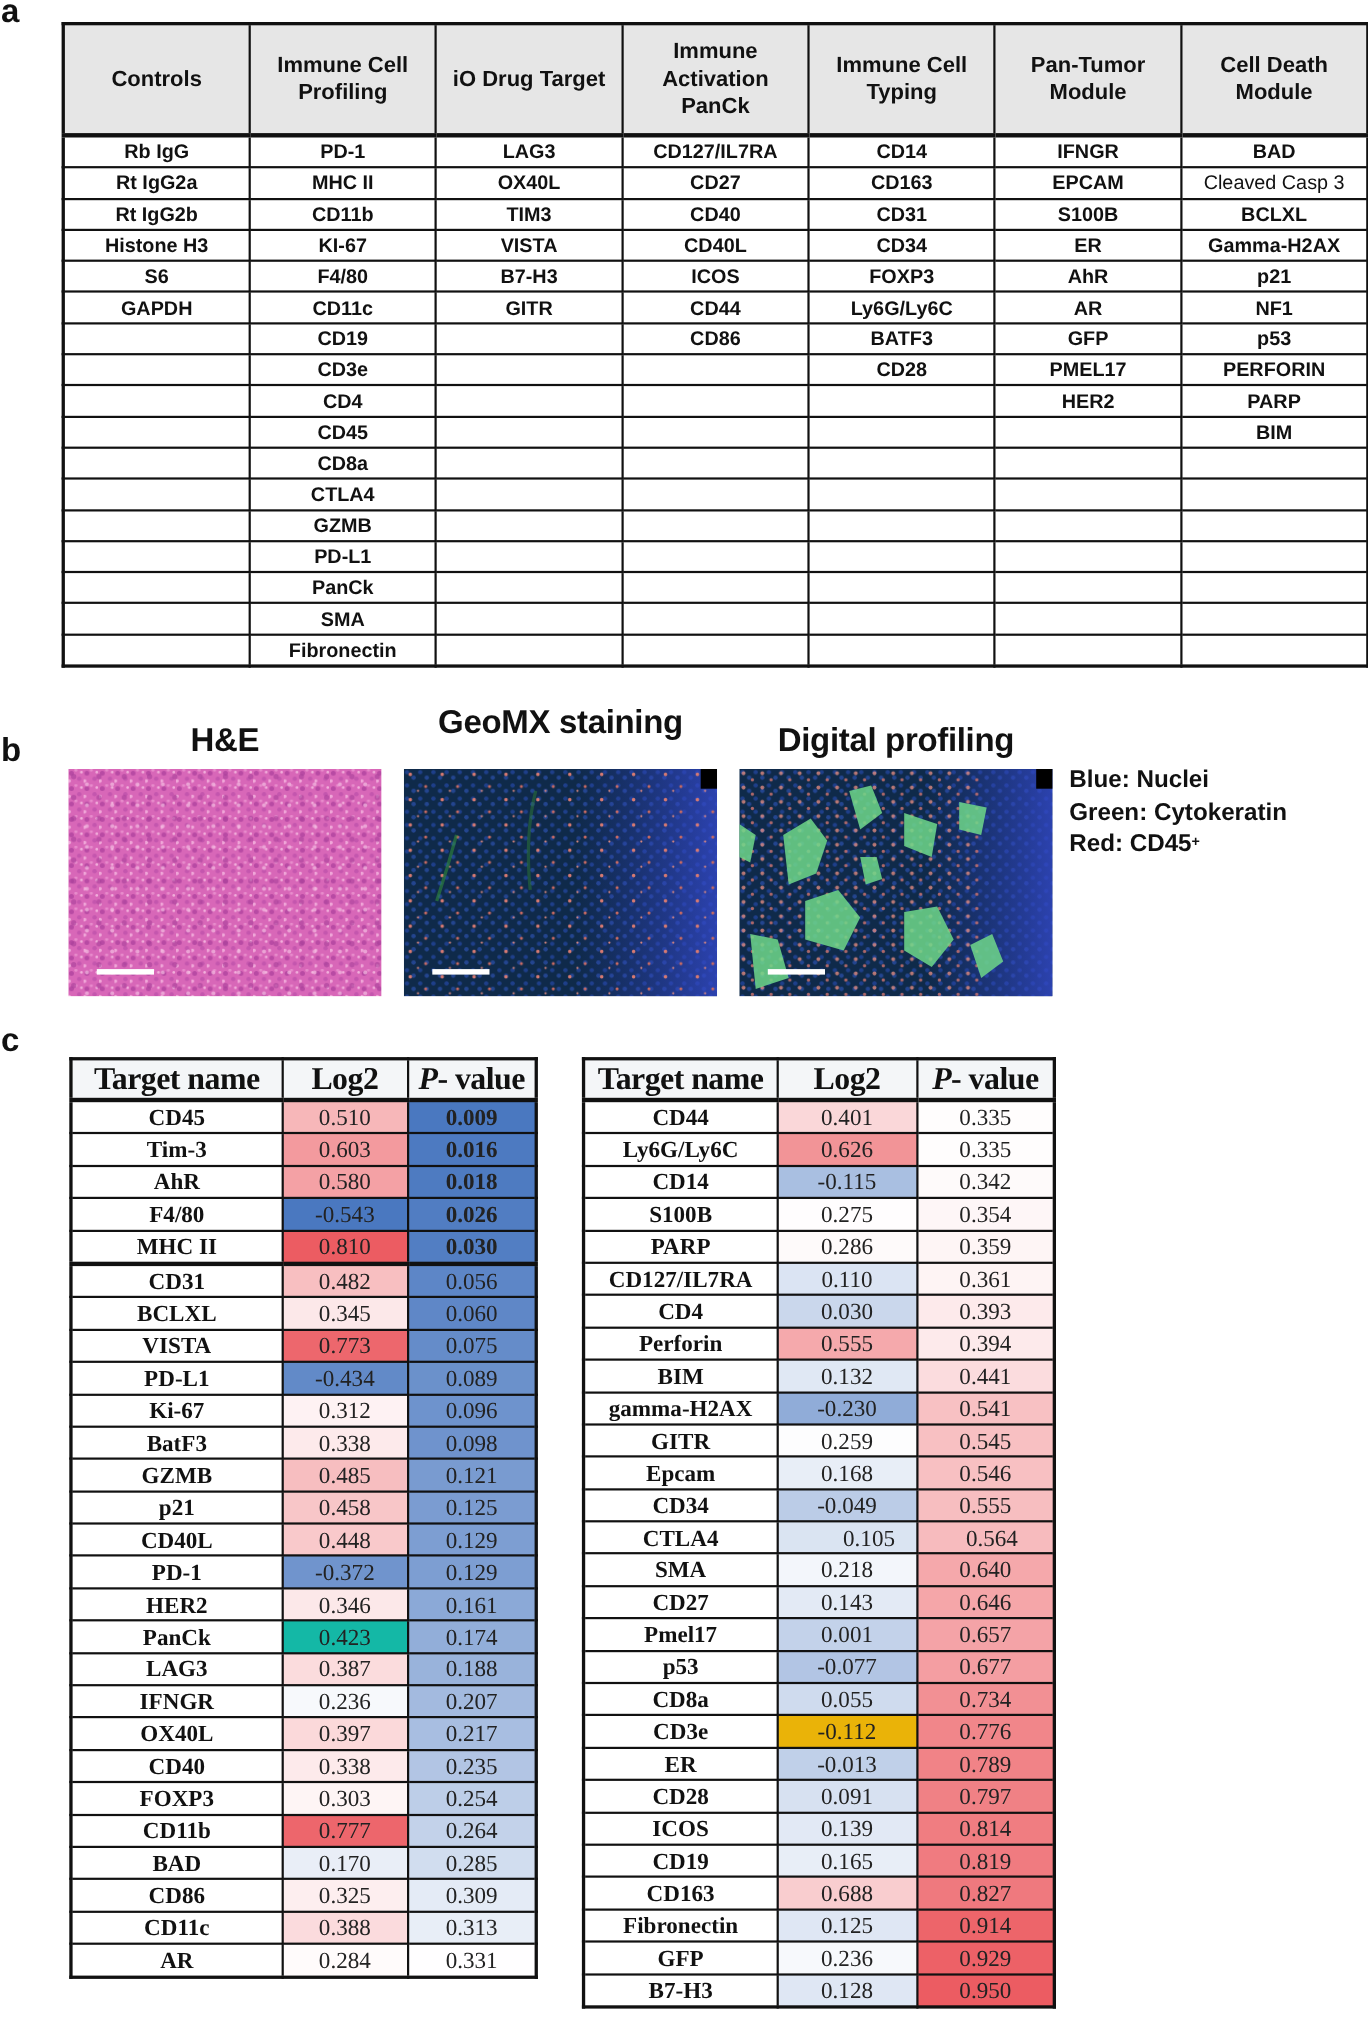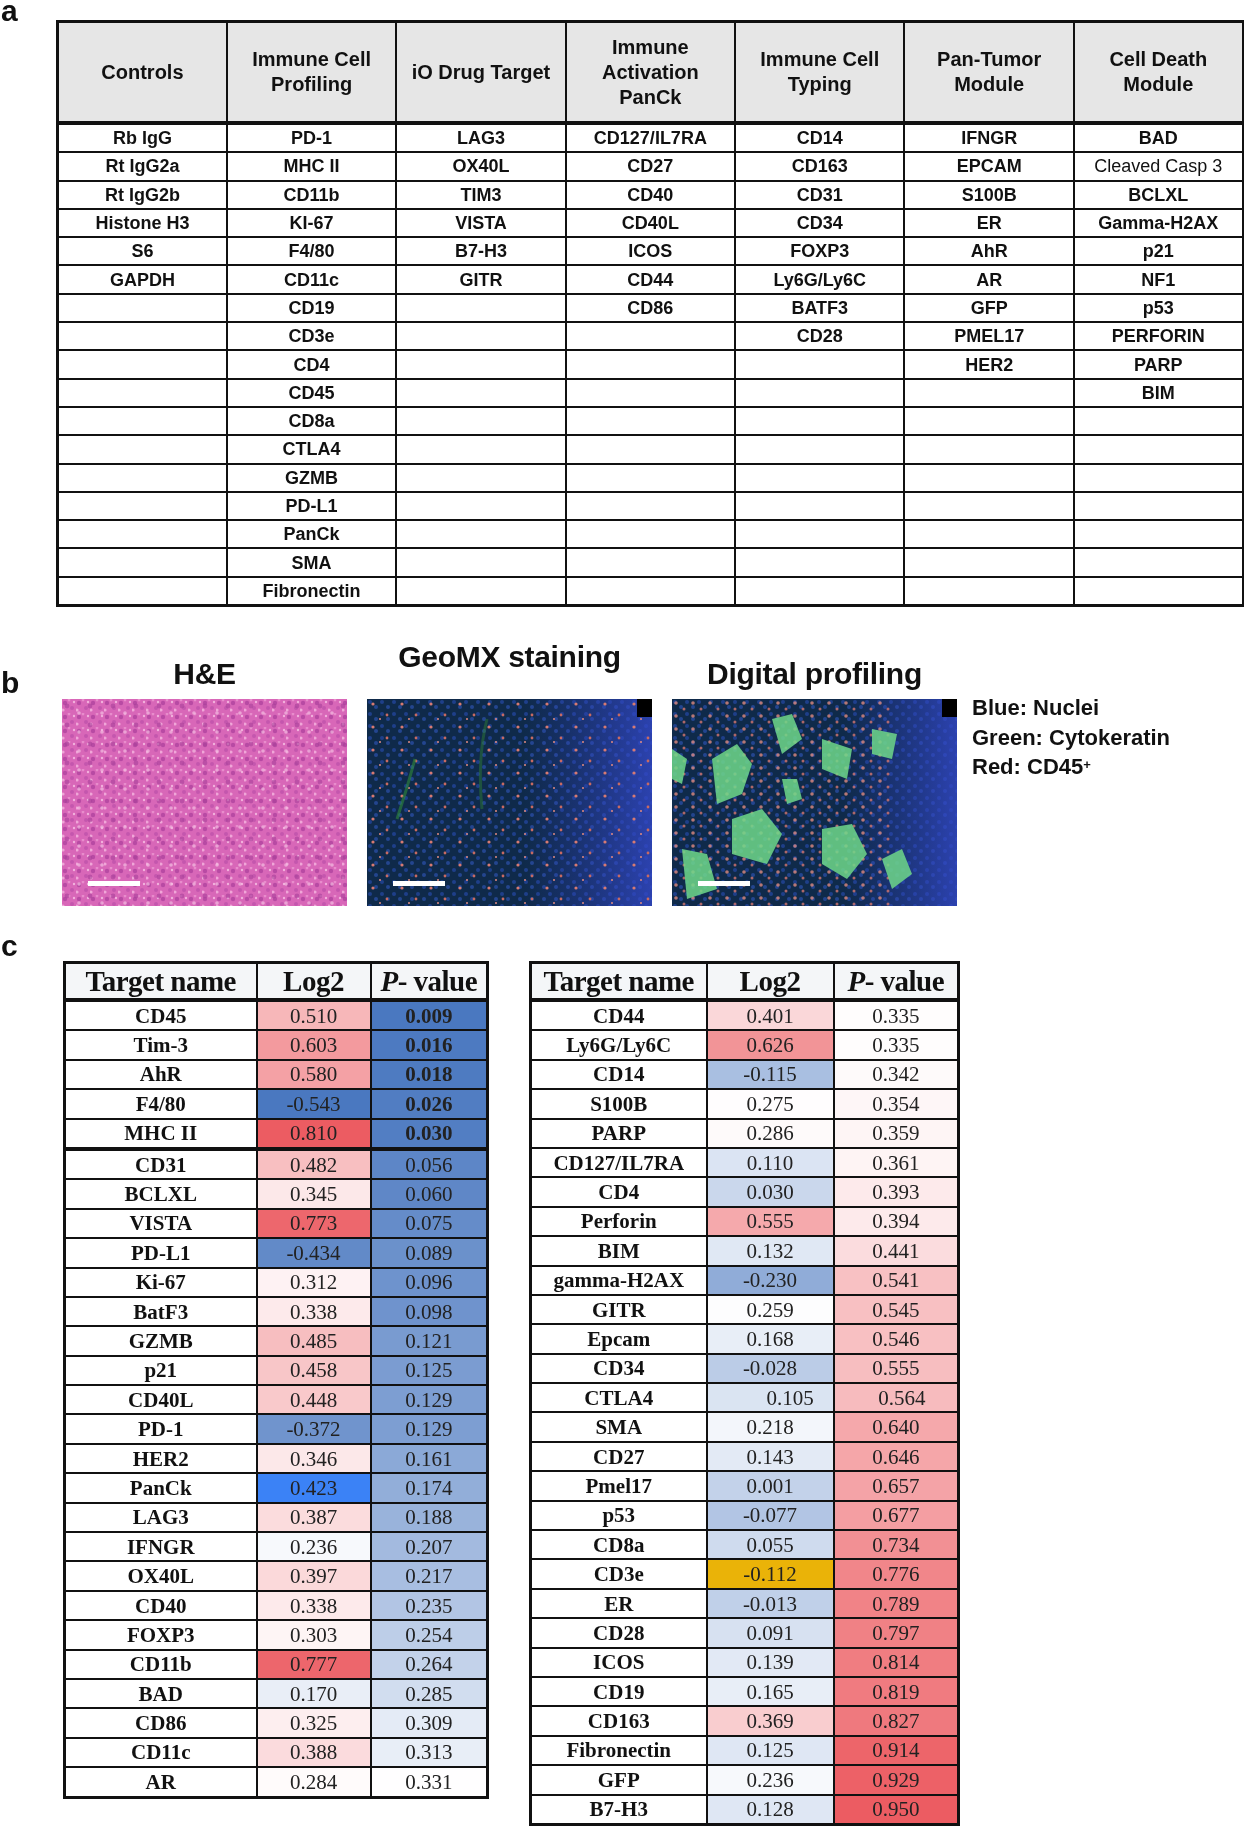--- a/index.html
+++ b/index.html
@@ -396,21 +396,21 @@
         <td style="background: rgb(112, 148, 205);">-0.372</td>
         <td style="background: rgb(125, 158, 210);">0.129</td>
       </tr>
       <tr>
         <td class="name">HER2</td>
         <td style="background: rgb(252, 232, 233);">0.346</td>
         <td style="background: rgb(139, 169, 215);">0.161</td>
       </tr>
       <tr>
         <td class="name">PanCk</td>
-        <td style="background: #3b82f6;">0.423</td>
+        <td style="background: #14b8a6;">0.423</td>
         <td style="background: rgb(146, 174, 217);">0.174</td>
       </tr>
       <tr>
         <td class="name">LAG3</td>
         <td style="background: rgb(251, 220, 221);">0.387</td>
         <td style="background: rgb(153, 179, 219);">0.188</td>
       </tr>
       <tr>
         <td class="name">IFNGR</td>
         <td style="background: rgb(247, 249, 252);">0.236</td>
@@ -527,21 +527,21 @@
         <td style="background: rgb(253, 253, 254);">0.259</td>
         <td style="background: rgb(248, 192, 194);">0.545</td>
       </tr>
       <tr>
         <td class="name">Epcam</td>
         <td style="background: rgb(232, 238, 247);">0.168</td>
         <td style="background: rgb(248, 192, 194);">0.546</td>
       </tr>
       <tr>
         <td class="name">CD34</td>
-        <td style="background: rgb(187, 204, 231);">-0.028</td>
+        <td style="background: rgb(187, 204, 231);">-0.049</td>
         <td style="background: rgb(247, 190, 192);">0.555</td>
       </tr>
       <tr>
         <td class="name">CTLA4</td>
         <td style="background: rgb(218, 228, 242); padding-left: 40px;">0.105</td>
         <td style="background: rgb(247, 187, 190); padding-left: 12px;">0.564</td>
       </tr>
       <tr>
         <td class="name">SMA</td>
         <td style="background: rgb(243, 246, 251);">0.218</td>
@@ -587,21 +587,21 @@
         <td style="background: rgb(226, 233, 245);">0.139</td>
         <td style="background: rgb(240, 125, 129);">0.814</td>
       </tr>
       <tr>
         <td class="name">CD19</td>
         <td style="background: rgb(232, 238, 247);">0.165</td>
         <td style="background: rgb(240, 123, 128);">0.819</td>
       </tr>
       <tr>
         <td class="name">CD163</td>
-        <td style="background: rgb(249, 205, 207);">0.369</td>
+        <td style="background: rgb(249, 205, 207);">0.688</td>
         <td style="background: rgb(239, 121, 126);">0.827</td>
       </tr>
       <tr>
         <td class="name">Fibronectin</td>
         <td style="background: rgb(223, 231, 244);">0.125</td>
         <td style="background: rgb(237, 101, 106);">0.914</td>
       </tr>
       <tr>
         <td class="name">GFP</td>
         <td style="background: rgb(247, 249, 252);">0.236</td>

